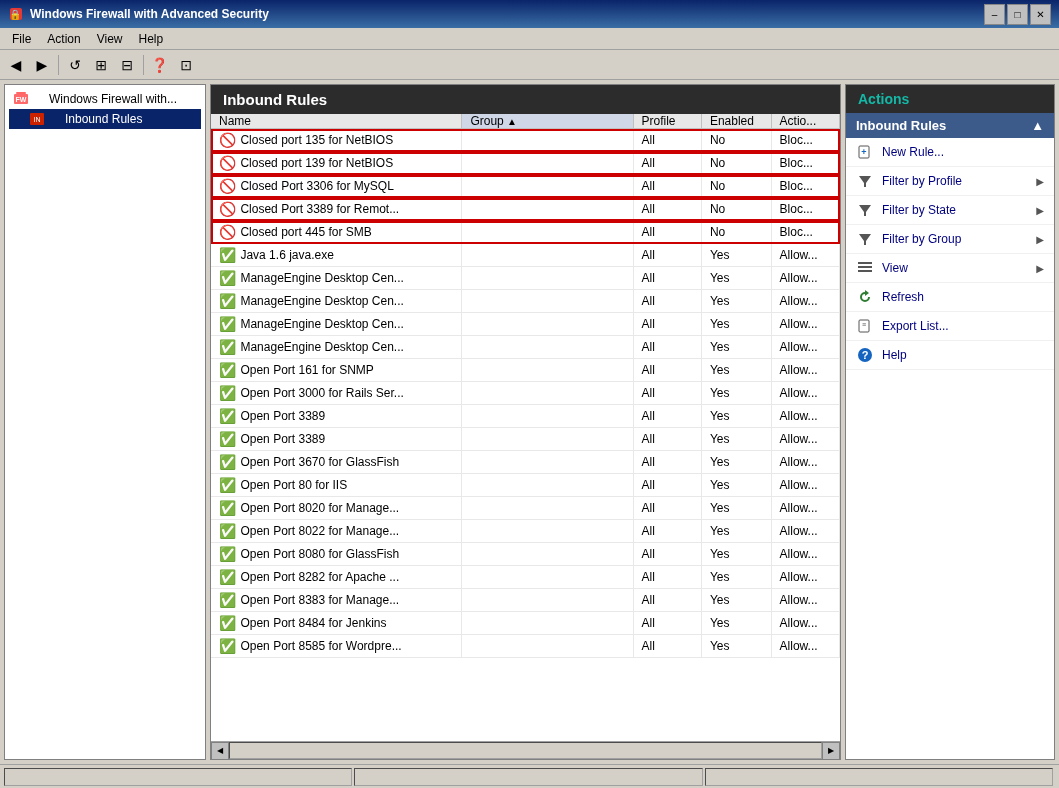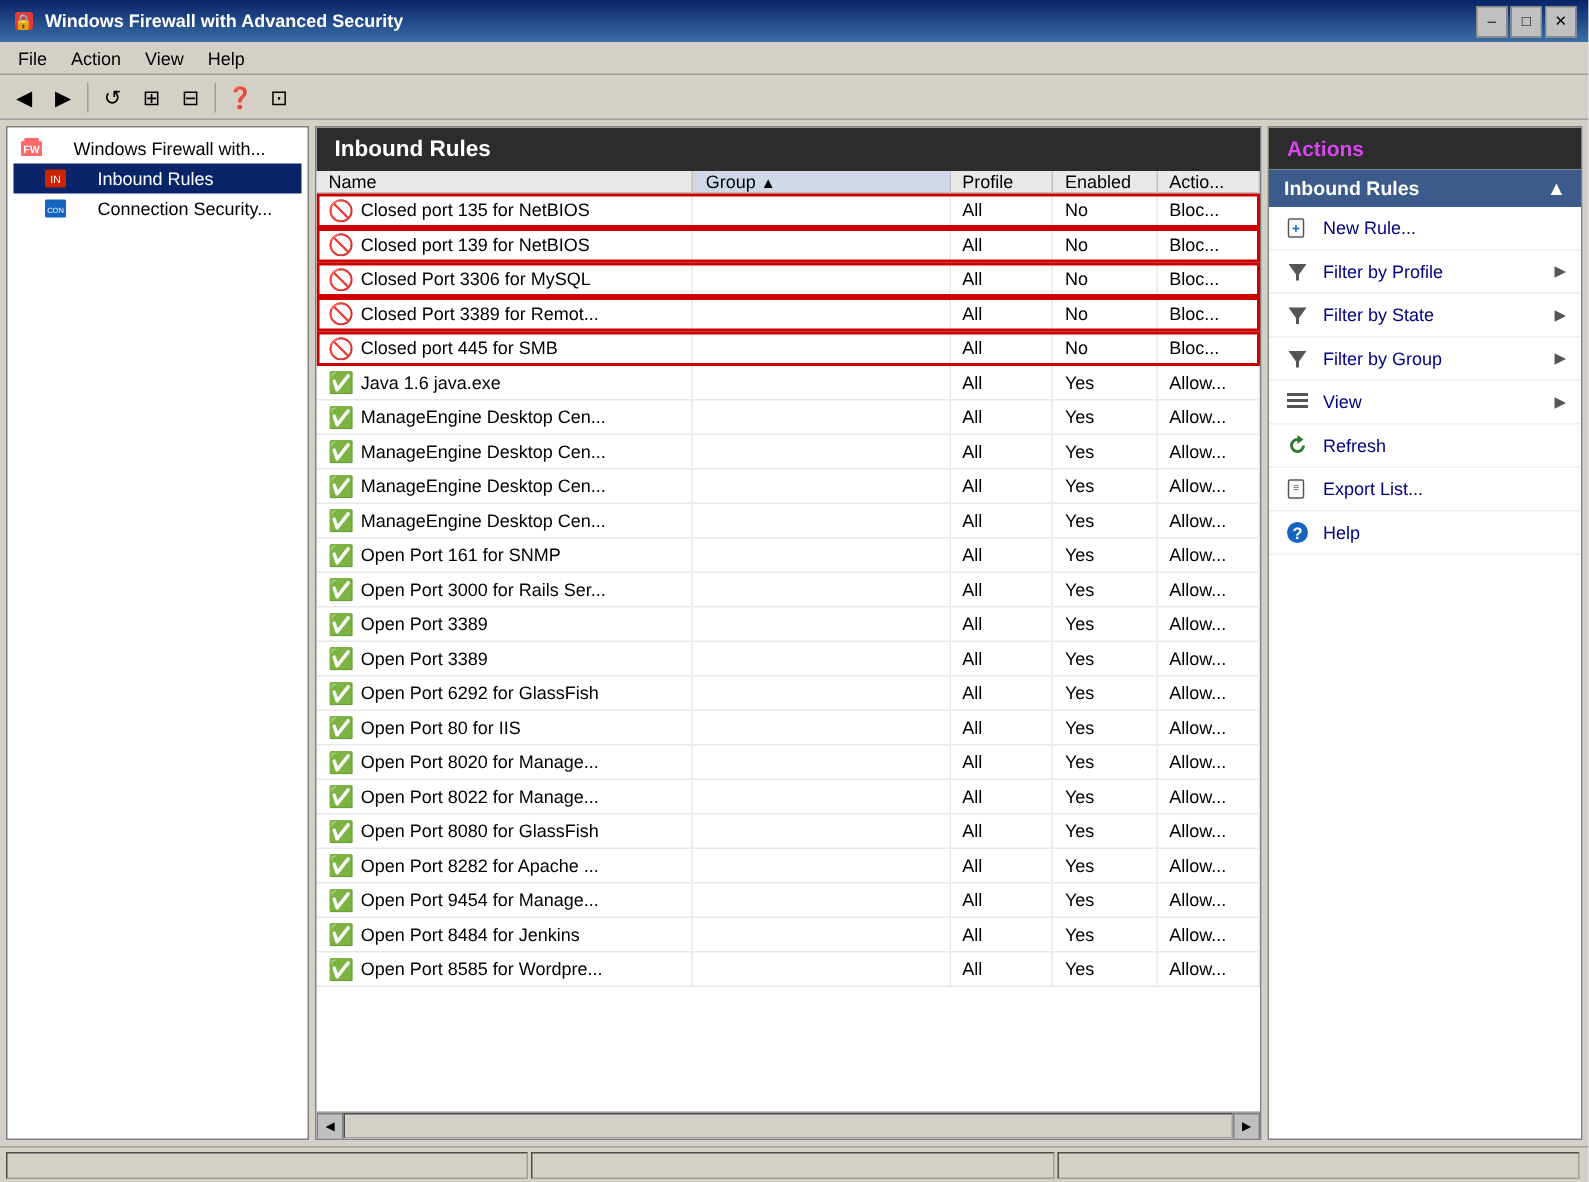--- a/index.html
+++ b/index.html
@@ -224,21 +224,21 @@
       width: 210px;
       background: white;
       border: 1px solid #808080;
       display: flex;
       flex-direction: column;
       overflow: hidden;
       flex-shrink: 0;
     }
     .actions-header {
       background: #2c2c2c;
-      color: #d946ef;
+      color: #14b8a6;
       padding: 6px 12px;
       font-size: 14px;
       font-weight: bold;
     }
     .actions-section-header {
       background: #3c5a8a;
       color: white;
       padding: 5px 10px;
       font-size: 13px;
       font-weight: bold;
@@ -387,29 +387,20 @@
         <span class="icon icon-inbound">
           <svg width="16" height="16" viewBox="0 0 16 16">
             <rect x="1" y="2" width="14" height="12" rx="1" fill="#cc2200"></rect>
             <text x="8" y="11" text-anchor="middle" fill="white" font-size="7">IN</text>
           </svg>
         </span>
         <span style="font-size:12px">Inbound Rules</span>
       </div>
 
 
-      <div class="tree-item tree-indent">
-        <span class="icon icon-connection">
-          <svg width="16" height="16" viewBox="0 0 16 16">
-            <rect x="1" y="2" width="14" height="12" rx="1" fill="#1565c0"></rect>
-            <text x="8" y="11" text-anchor="middle" fill="white" font-size="5">CON</text>
-          </svg>
-        </span>
-        <span style="font-size:12px">Connection Security...</span>
-      </div>
 
     </div>
   </div>
 
   <div class="center-panel">
     <div class="panel-header">
       <span>Inbound Rules</span>
     </div>
     <div class="table-container">
       <table class="rules-table">
@@ -588,21 +579,21 @@
     </td>
     <td></td>
     <td>All</td>
     <td>Yes</td>
     <td>Allow...</td>
   </tr>
             <tr>
     <td>
       <div class="rule-name-cell">
         <span class="icon-allow">✅</span>
-        <span>Open Port 6292 for GlassFish</span>
+        <span>Open Port 3670 for GlassFish</span>
       </div>
     </td>
     <td></td>
     <td>All</td>
     <td>Yes</td>
     <td>Allow...</td>
   </tr>
             <tr>
     <td>
       <div class="rule-name-cell">
@@ -660,21 +651,21 @@
     </td>
     <td></td>
     <td>All</td>
     <td>Yes</td>
     <td>Allow...</td>
   </tr>
             <tr>
     <td>
       <div class="rule-name-cell">
         <span class="icon-allow">✅</span>
-        <span>Open Port 9454 for Manage...</span>
+        <span>Open Port 8383 for Manage...</span>
       </div>
     </td>
     <td></td>
     <td>All</td>
     <td>Yes</td>
     <td>Allow...</td>
   </tr>
             <tr>
     <td>
       <div class="rule-name-cell">

